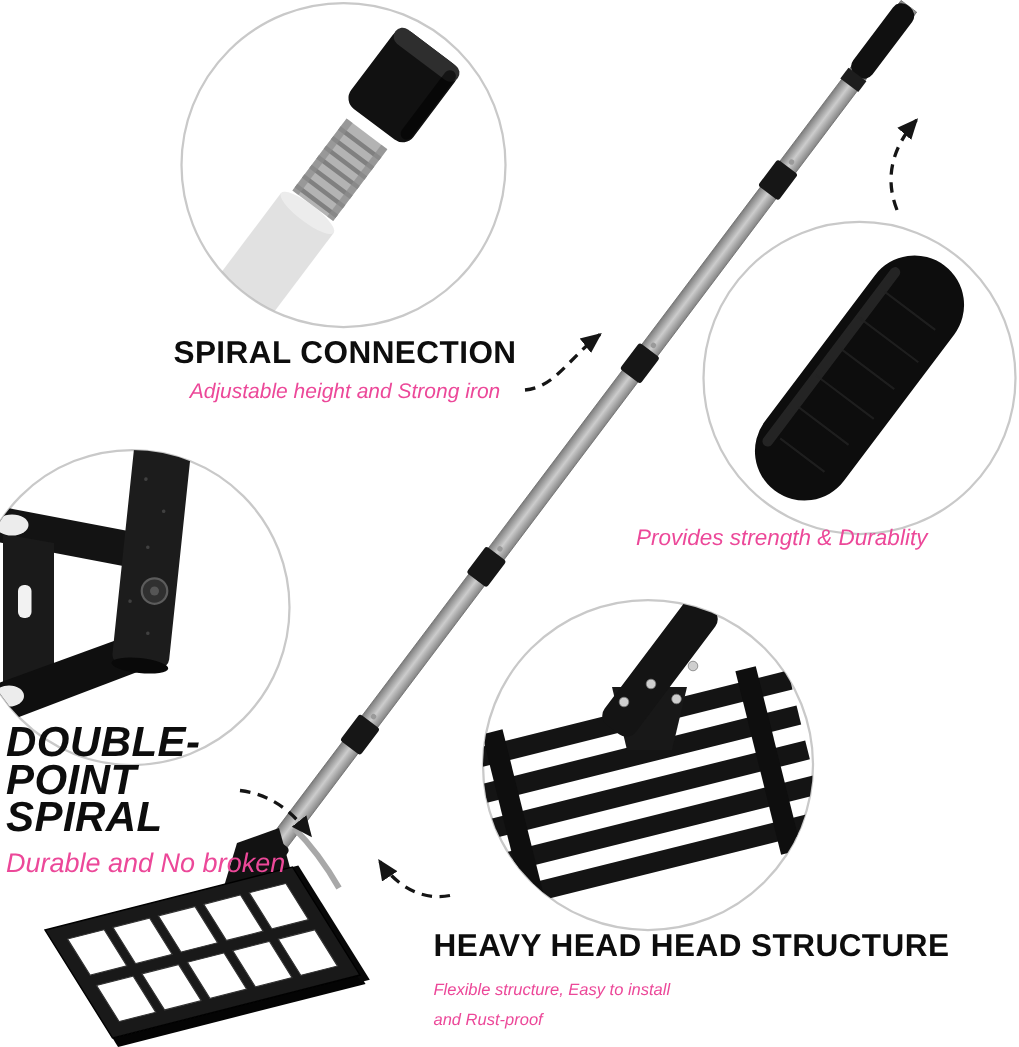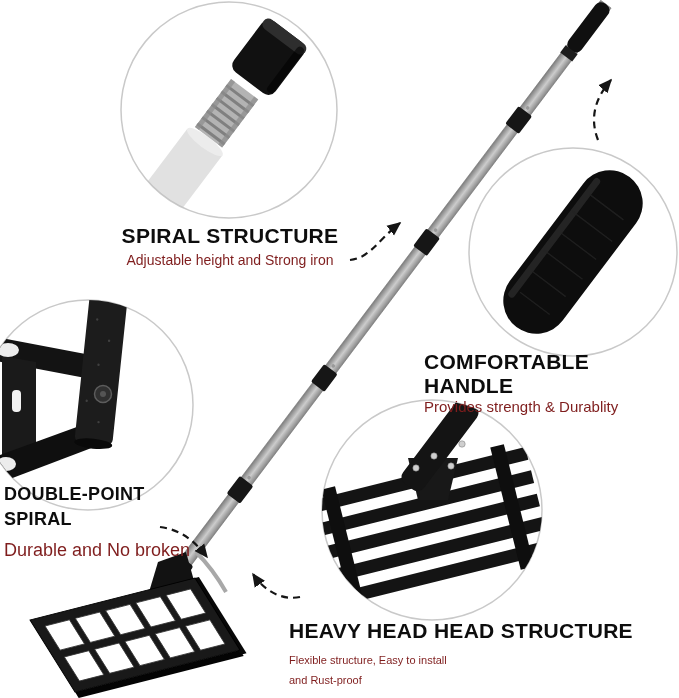--- a/index.html
+++ b/index.html
@@ -8,32 +8,32 @@
     width: 679px;
     height: 698px;
     background: #ffffff;
     overflow: hidden;
     font-family: "Liberation Sans", sans-serif;
     color: #101010;
   }
   svg.scene { position: absolute; left: 0; top: 0; }
   .tb { position: absolute; }
   .title { font-weight: 700; letter-spacing: 0.3px; color: #0d0d0d; }
-  .sub { color: #7f1d1d; }
+  .sub { font-style: italic; color: #ec4899; }
 
   .spiral-block { left: 70px; top: 224px; width: 320px; text-align: center; }
   .spiral-block .title { font-size: 21px; }
   .spiral-block .sub { font-size: 14px; margin-top: 4px; }
 
   .handle-block { left: 424px; top: 350px; width: 255px; }
   .handle-block .title { font-size: 21px; }
   .handle-block .sub { font-size: 15px; margin-top: 0; }
 
   .welding-block { left: 4px; top: 482px; width: 200px; }
-  .welding-block .title { font-size: 18px; line-height: 25px; }
+  .welding-block .title { font-size: 28px; line-height: 25px; font-style: italic; }
   .welding-block .sub { font-size: 18px; margin-top: 8px; }
 
   .head-block { left: 289px; top: 619px; width: 380px; }
   .head-block .title { font-size: 21px; }
   .head-block .sub { font-size: 11px; line-height: 20px; margin-top: 7px; }
 </style>
 </head>
 <body>
 
 <div class="stage">
@@ -180,26 +180,25 @@
 
     <g stroke="#151515" stroke-width="2.2" stroke-dasharray="7 5" fill="none">
       <path d="M350,260 C370,258 378,240 400,223" marker-end="url(#ah)"></path>
       <path d="M598,140 C589,117 596,97 611,80" marker-end="url(#ah)"></path>
       <path d="M160,527 C183,530 196,543 207,557" marker-end="url(#ah)"></path>
       <path d="M300,597 C280,601 263,589 253,574" marker-end="url(#ah)"></path>
     </g>
   </svg>
 
   <div class="tb spiral-block">
-    <div class="title">SPIRAL STRUCTURE</div>
+    <div class="title">SPIRAL CONNECTION</div>
     <div class="sub">Adjustable height and Strong iron</div>
   </div>
 
   <div class="tb handle-block">
-    <div class="title">COMFORTABLE HANDLE</div>
     <div class="sub">Provides strength &amp; Durablity</div>
   </div>
 
   <div class="tb welding-block">
     <div class="title">DOUBLE-POINT</div>
     <div class="title">SPIRAL</div>
     <div class="sub">Durable and No broken</div>
   </div>
 
   <div class="tb head-block">

